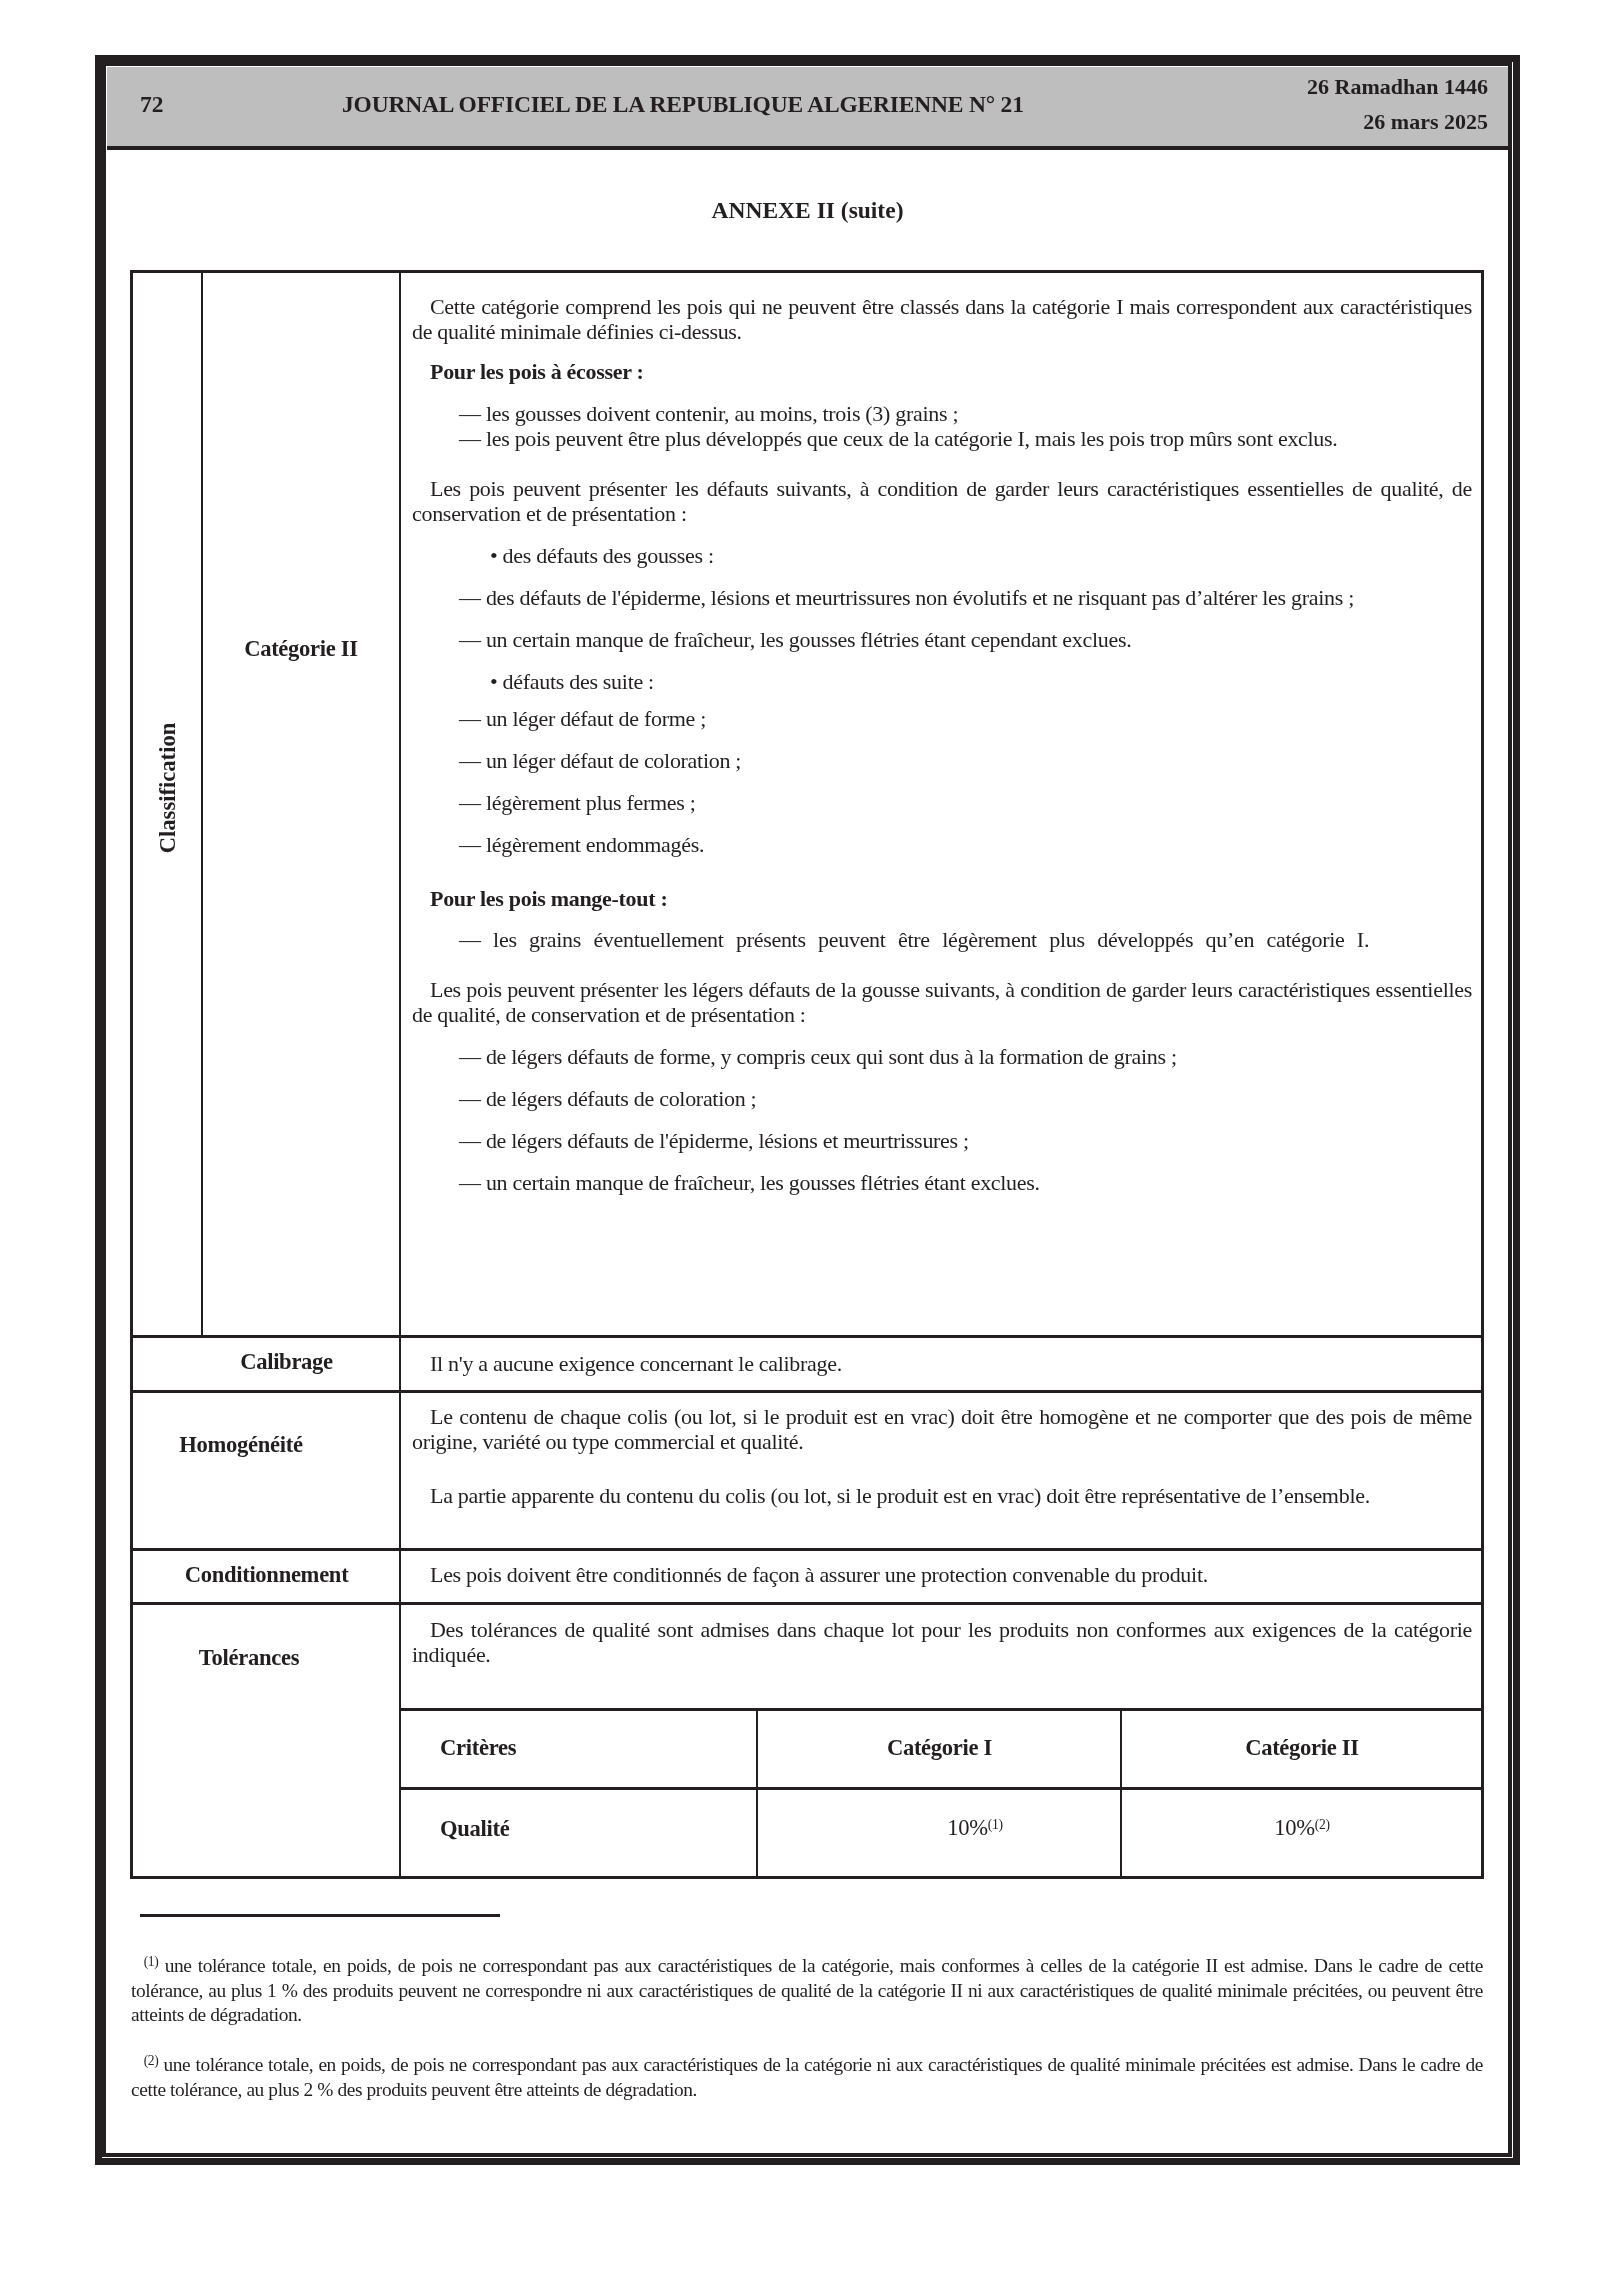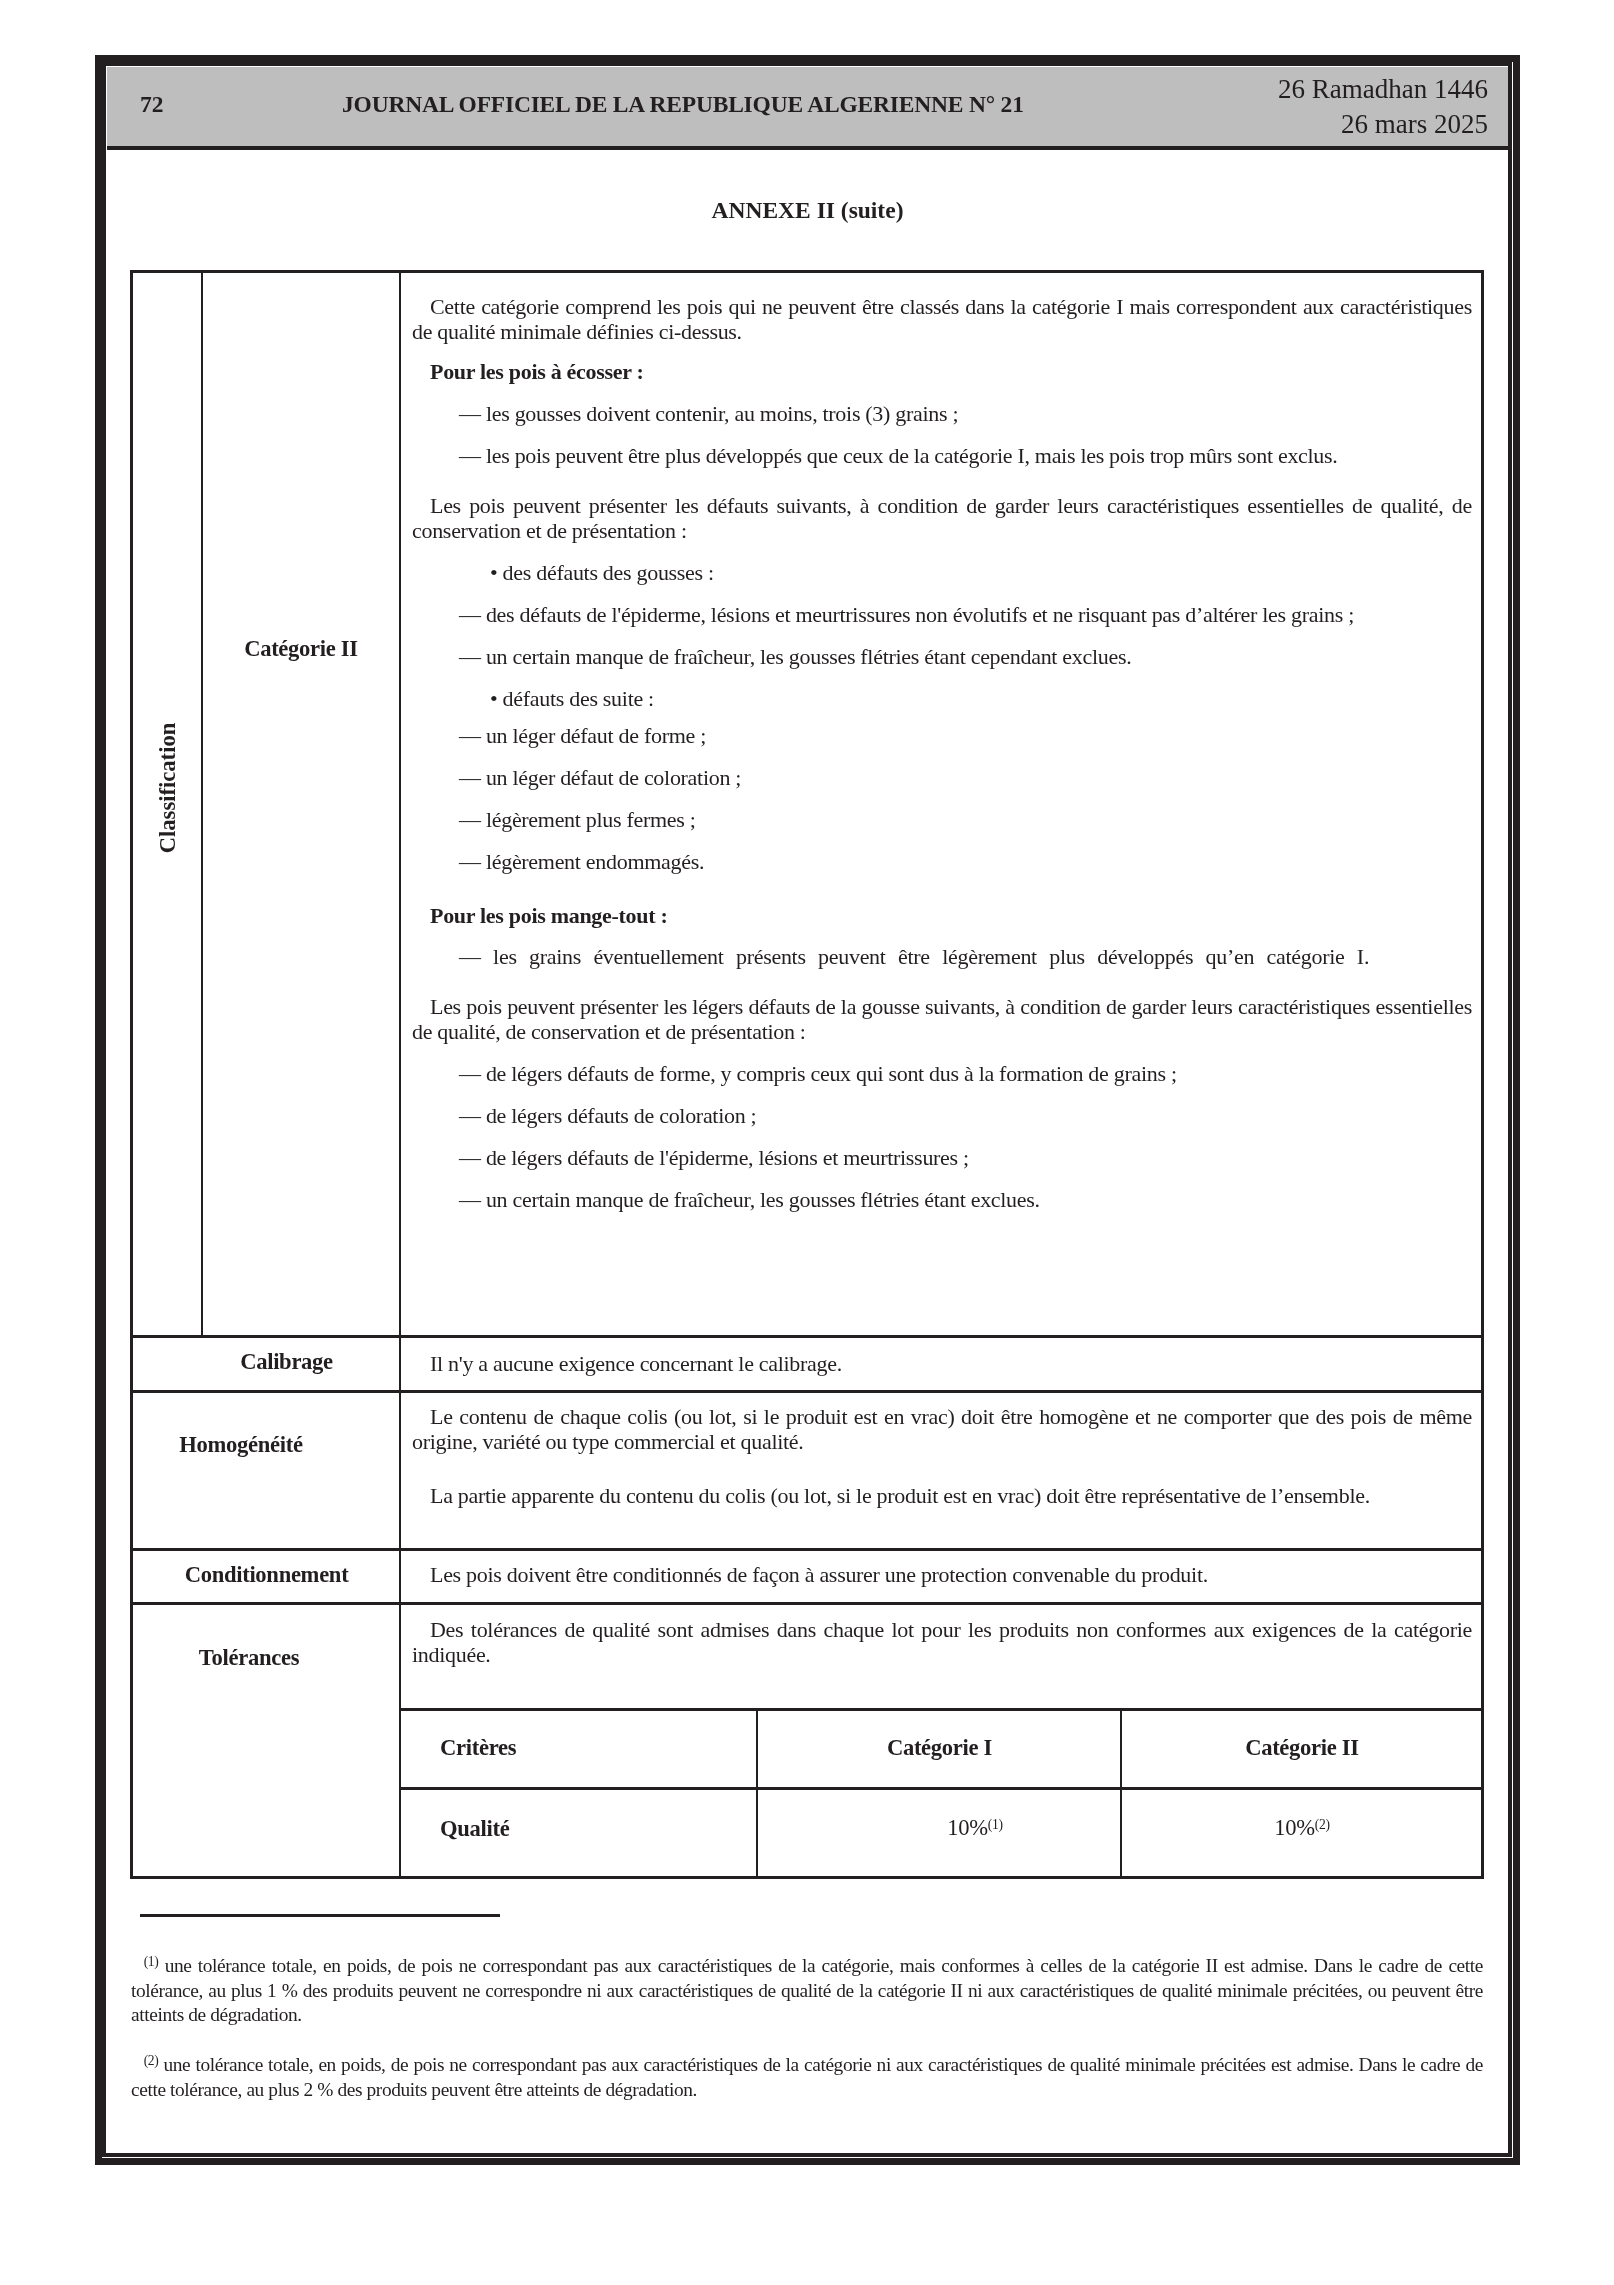--- a/index.html
+++ b/index.html
@@ -2,21 +2,21 @@
 <html style="font-size:14.5px"><head>
 <meta charset="utf-8">
 <style>
   html, body { margin:0; padding:0; background:#ffffff; }
   body { width:1615px; height:2285px; position:relative; font-family:"Liberation Serif", serif; color:#231f20; overflow:hidden; }
   .frame-outer { position:absolute; left:95px; top:55px; width:1425px; height:2110px; border:7.2px solid #231f20; box-sizing:border-box; }
   .frame-inner { position:absolute; left:102px; top:62px; width:1410px; height:2095px; border:4.5px solid #231f20; box-sizing:border-box; }
   .header { position:absolute; left:107px; top:67px; width:1401px; height:83px; background:#bebebe; border-bottom:4.5px solid #231f20; box-sizing:border-box; }
   .hdr-page { position:absolute; left:33px; top:23.5px; font-weight:bold; font-size:23.5px; }
   .hdr-title { position:absolute; left:235px; top:23.5px; font-weight:bold; font-size:23.5px; letter-spacing:-0.2px; }
-  .hdr-date { position:absolute; right:20px; text-align:center; font-weight:normal; font-size:27px; }
+  .hdr-date { position:absolute; right:20px; text-align:center; font-weight:bold; font-size:22px; }
   .hdr-date.l1 { top:7.2px; } .hdr-date.l2 { top:42px; }
   .annex { position:absolute; left:0; width:1615px; top:197px; text-align:center; font-weight:bold; font-size:23.5px; }
 
   .tbl { position:absolute; border-color:#231f20; border-style:solid; box-sizing:border-box; }
   .cell-text { position:absolute; font-size:22px; line-height:25px; text-align:justify; letter-spacing:-0.3px; }
   .p { margin:0; }
   .indent { text-indent:18px; }
   .dash { text-indent:47px; }
   .bullet { text-indent:78px; }
   .bold { font-weight:bold; }
@@ -65,21 +65,21 @@
 <div class="lbl" style="left:204px; top:636px; width:194px;">Catégorie II</div>
 <div class="lbl" style="left:134px; top:1349px; width:305px;">Calibrage</div>
 <div class="lbl" style="left:134px; top:1432px; width:214px;">Homogénéité</div>
 <div class="lbl" style="left:134px; top:1562px; width:265px;">Conditionnement</div>
 <div class="lbl" style="left:134px; top:1645px; width:230px;">Tolérances</div>
 
 <div class="cell-text" style="left:412px; top:294px; width:1060px;">
   <p class="p indent">Cette catégorie comprend les pois qui ne peuvent être classés dans la catégorie I mais correspondent aux caractéristiques de qualité minimale définies ci-dessus.</p>
   <p class="p indent bold" style="margin-top:15.4px;">Pour les pois à écosser :</p>
   <p class="p dash" style="margin-top:17px;">— les gousses doivent contenir, au moins, trois (3) grains ;</p>
-  <p class="p dash" style="margin-top:17px;">— les pois peuvent être plus développés que ceux de la catégorie I, mais les pois trop mûrs sont exclus.</p>
+  <p class="p dash" style="">— les pois peuvent être plus développés que ceux de la catégorie I, mais les pois trop mûrs sont exclus.</p>
   <p class="p indent" style="margin-top:25px;">Les pois peuvent présenter les défauts suivants, à condition de garder leurs caractéristiques essentielles de qualité, de conservation et de présentation :</p>
   <p class="p bullet" style="margin-top:17px;">• des défauts des gousses :</p>
   <p class="p dash" style="margin-top:17px;">— des défauts de l'épiderme, lésions et meurtrissures non évolutifs et ne risquant pas d’altérer les grains ;</p>
   <p class="p dash" style="margin-top:17px;">— un certain manque de fraîcheur, les gousses flétries étant cependant exclues.</p>
   <p class="p bullet" style="margin-top:17px;">• défauts des suite :</p>
   <p class="p dash" style="margin-top:12px;">— un léger défaut de forme ;</p>
   <p class="p dash" style="margin-top:17px;">— un léger défaut de coloration ;</p>
   <p class="p dash" style="margin-top:17px;">— légèrement plus fermes ;</p>
   <p class="p dash" style="margin-top:17px;">— légèrement endommagés.</p>
   <p class="p indent bold" style="margin-top:29px;">Pour les pois mange-tout :</p>

